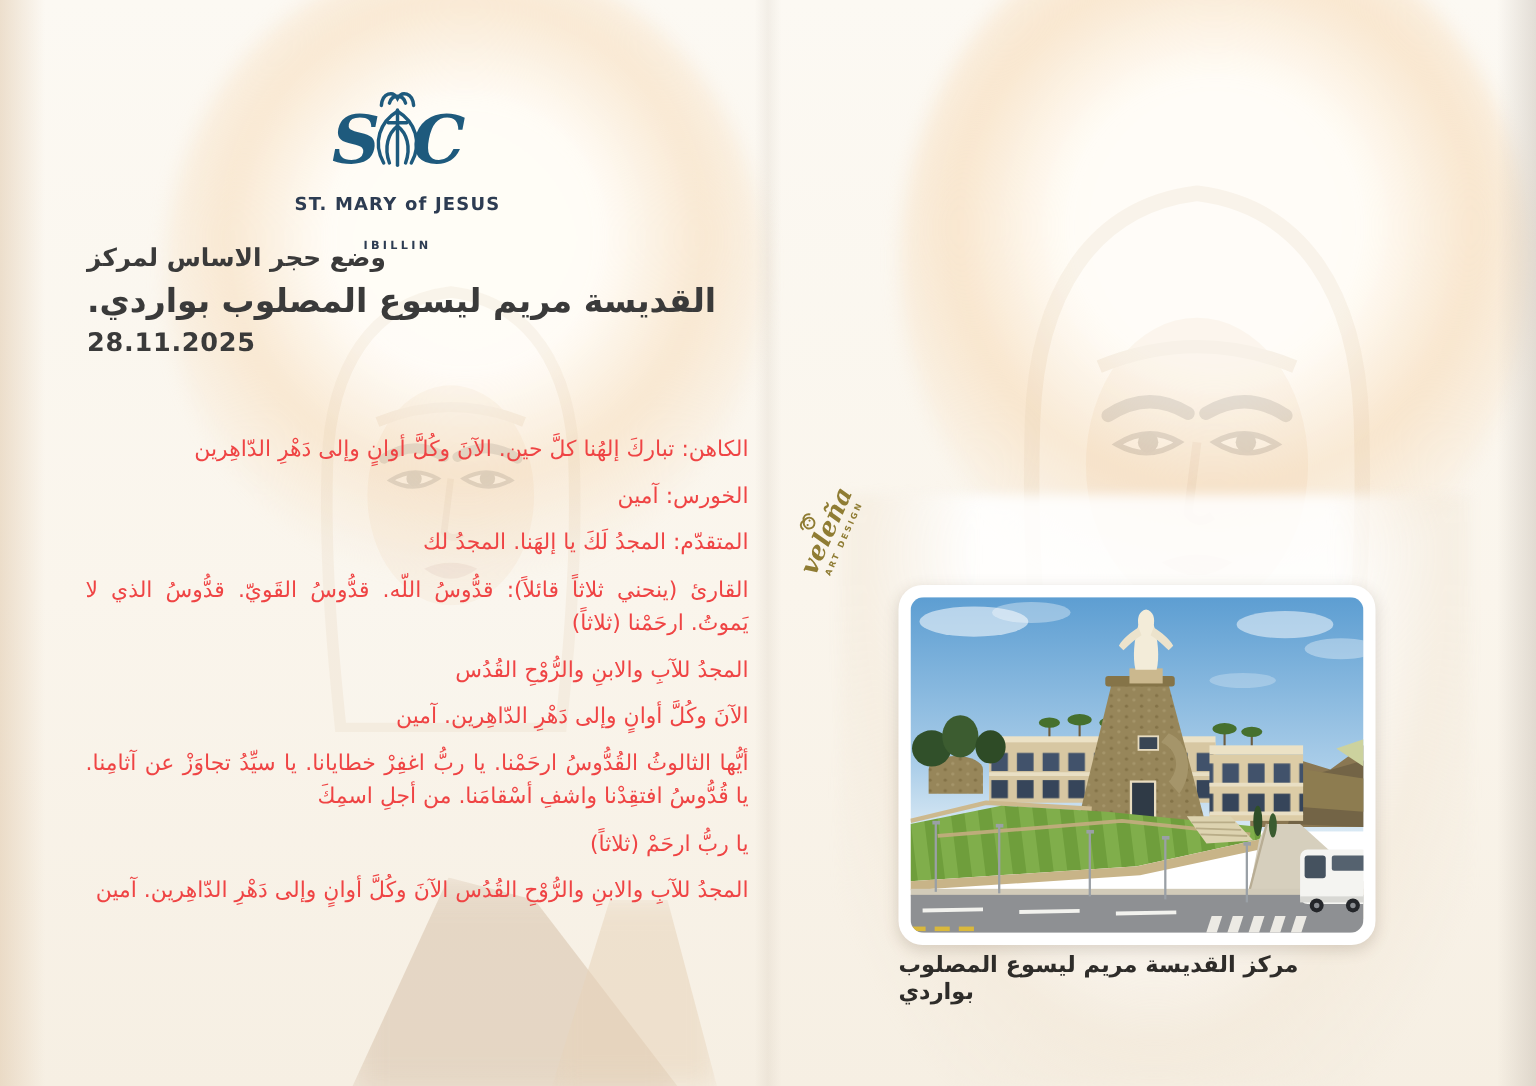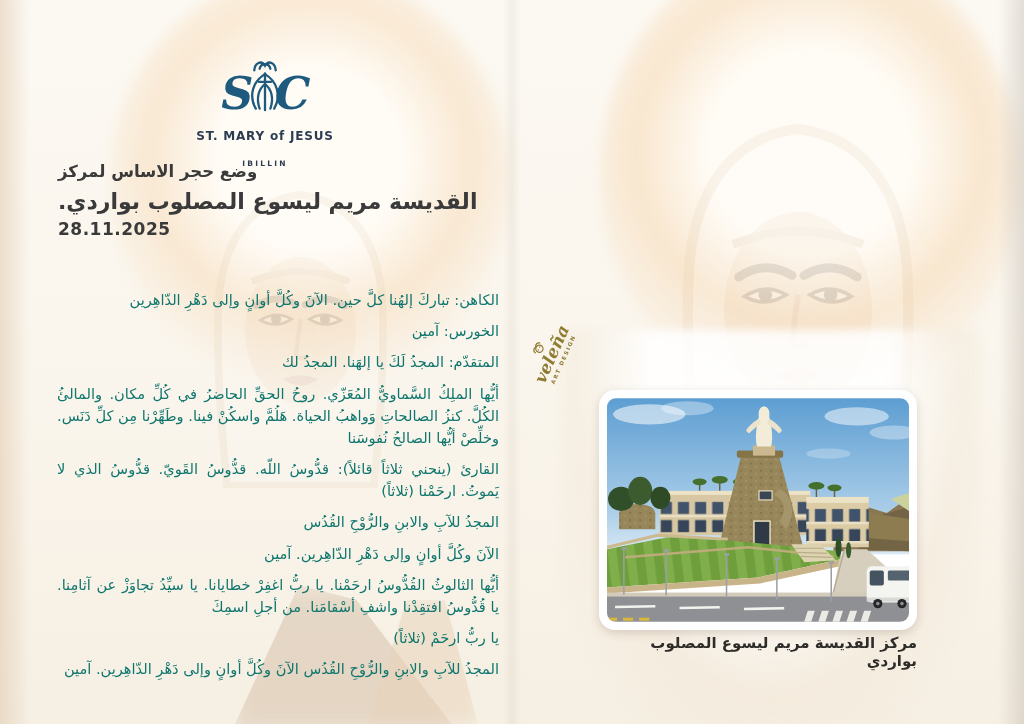--- a/index.html
+++ b/index.html
@@ -35,37 +35,37 @@
 
   
   .logo-block{left:150px;top:58px;width:230px;text-align:center;z-index:3;}
   .logo-org{font-weight:bold;color:#2d3c52;font-size:12px;line-height:1.45;letter-spacing:.8px;}
   .logo-org-small{font-weight:bold;color:#2d3c52;font-size:7.5px;letter-spacing:2.2px;margin-top:14px;}
   .title-block{left:58px;top:162px;width:450px;text-align:left;color:#3a3a3a;z-index:3;direction:rtl;}
   .title-sub{font-size:16.5px;font-weight:bold;}
   .title-main{font-size:22px;font-weight:bold;margin-top:8px;}
   .title-date{font-size:17px;font-weight:bold;margin-top:5px;letter-spacing:.5px;direction:ltr;}
   .liturgy{left:57px;top:289px;width:442px;z-index:3;direction:rtl;
-    color:#0f766e;font-size:14.6px;line-height:1.52;text-align:right;}
+    color:#ef4444;font-size:14.6px;line-height:1.52;text-align:right;}
   .liturgy p{margin:0 0 9px 0;}
   .liturgy p.just{text-align:justify;}
 
   
   .spine-mark{left:524px;top:324px;width:86px;height:74px;z-index:3;
     transform:rotate(-66deg);display:flex;flex-direction:column;align-items:center;
     color:#8f7c33;}
   .spine-name{font-family:"DejaVu Serif","Liberation Serif",serif;font-style:italic;
     font-weight:bold;font-size:17px;line-height:1;}
   .spine-tag{font-size:5.5px;letter-spacing:1.6px;font-weight:bold;margin-top:1px;}
 
   
   .photo-card{left:599px;top:390px;width:302px;z-index:3;background:#ffffff;
     border-radius:16px;padding:8px;box-shadow:0 3px 10px rgba(90,70,50,.20);}
   .photo-card svg{display:block;border-radius:9px;}
-  .photo-caption{left:599px;top:634px;width:318px;z-index:3;text-align:right;
+  .photo-caption{left:599px;top:634px;width:318px;z-index:3;text-align:left;
     font-size:15px;font-weight:bold;color:#2e2c29;direction:rtl;}
 </style>
 </head>
 <body>
 
 <svg width="0" height="0" style="position:absolute" aria-hidden="true">
   <defs>
     <symbol id="face-hint" viewBox="0 0 200 270">
       <path d="M100,6 C52,12 28,52 26,108 C24,170 30,230 34,268 L166,268 C170,230 176,170 174,108 C172,52 148,12 100,6 Z" fill="#ffffff" stroke="#d9bf9e" stroke-width="7"></path>
       <ellipse cx="100" cy="128" rx="50" ry="66" fill="#ecd2b4"></ellipse>
@@ -122,21 +122,20 @@
 <div class="abs title-block">
   <div class="title-sub">وضع حجر الاساس لمركز</div>
   <div class="title-main">القديسة مريم ليسوع المصلوب بواردي.</div>
   <div class="title-date">28.11.2025</div>
 </div>
 
 <div class="abs liturgy">
   <p>الكاهن: تباركَ إلهُنا كلَّ حين. الآنَ وكُلَّ أوانٍ وإلى دَهْرِ الدّاهِرين</p>
   <p>الخورس: آمين</p>
   <p>المتقدّم: المجدُ لَكَ يا إلهَنا. المجدُ لك</p>
-  <p class="just">أيُّها الملِكُ السَّماويُّ المُعَزّي. روحُ الحقِّ الحاضرُ في كُلِّ مكان. والمالئُ الكُلَّ. كنزُ الصالحاتِ وَواهبُ الحياة. هَلُمَّ واسكُنْ فينا. وطَهِّرْنا مِن كلِّ دَنَس. وخلِّصْ أيُّها الصالحُ نُفوسَنا</p>
   <p class="just">القارئ (ينحني ثلاثاً قائلاً): قدُّوسُ اللّه. قدُّوسُ القَويّ. قدُّوسُ الذي لا يَموتُ. ارحَمْنا (ثلاثاً)</p>
   <p>المجدُ للآبِ والابنِ والرُّوْحِ القُدُس</p>
   <p>الآنَ وكُلَّ أوانٍ وإلى دَهْرِ الدّاهِرين. آمين</p>
   <p class="just">أيُّها الثالوثُ القُدُّوسُ ارحَمْنا. يا ربُّ اغفِرْ خطايانا. يا سيِّدُ تجاوَزْ عن آثامِنا. يا قُدُّوسُ افتقِدْنا واشفِ أسْقامَنا. من أجلِ اسمِكَ</p>
   <p>يا ربُّ ارحَمْ (ثلاثاً)</p>
   <p class="just">المجدُ للآبِ والابنِ والرُّوْحِ القُدُس الآنَ وكُلَّ أوانٍ وإلى دَهْرِ الدّاهِرين. آمين</p>
 </div>
 
 <div class="abs spine-mark">
   <svg width="16" height="12" viewBox="0 0 20 14">

